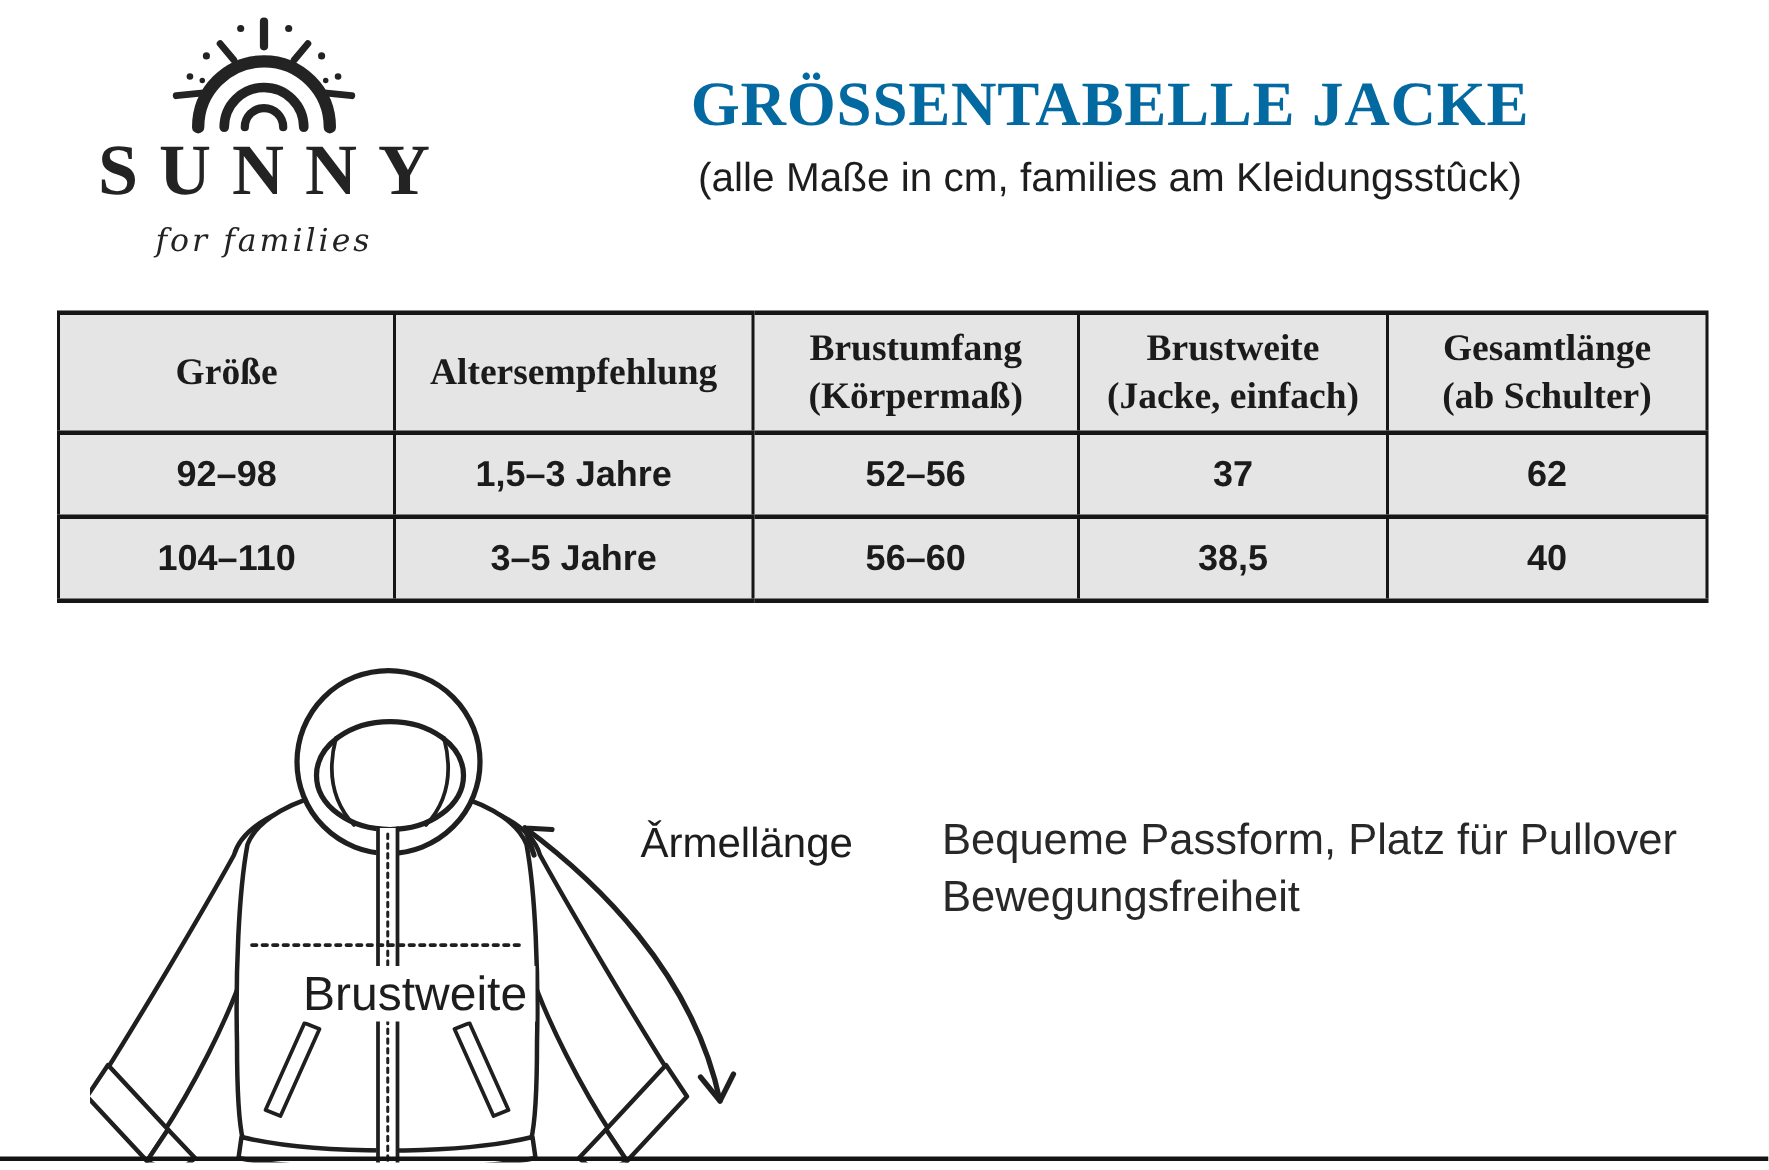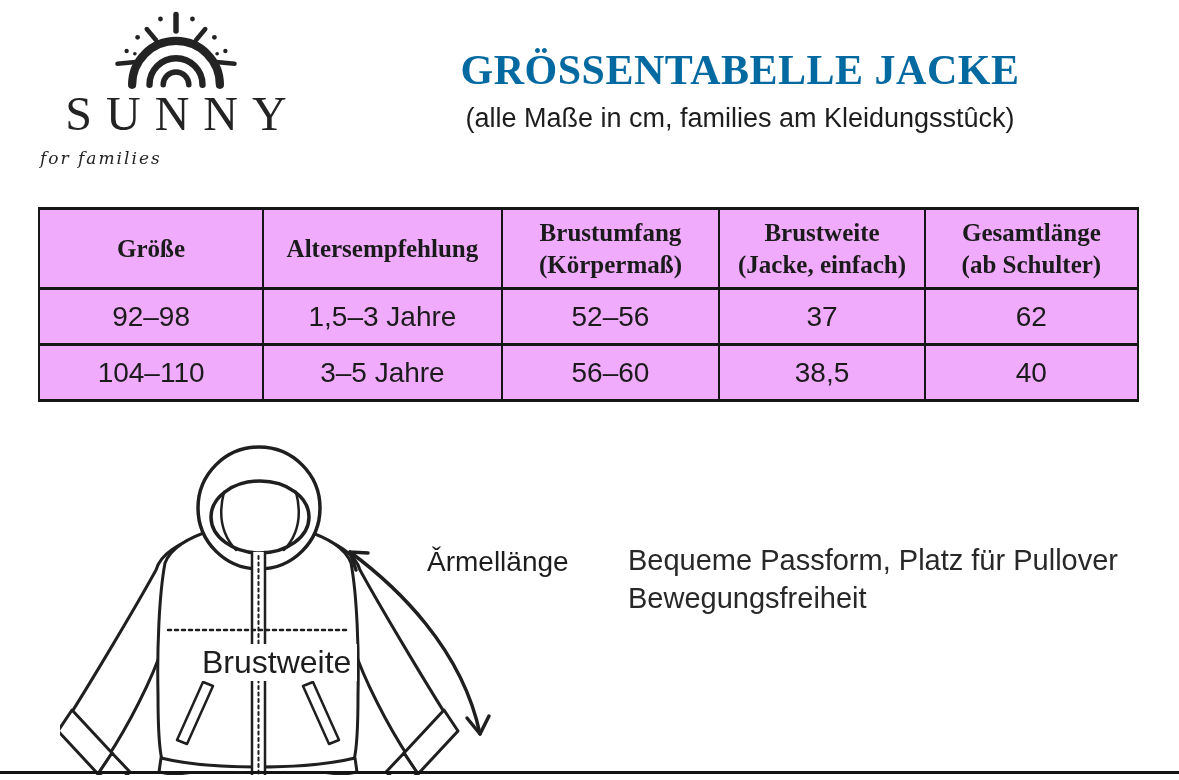--- a/index.html
+++ b/index.html
@@ -7,55 +7,55 @@
   .page {
     position:relative; width:1179px; height:780px; background:#ffffff;
     overflow:hidden; color:#1b1b1b;
     font-family:"Liberation Sans", sans-serif;
   }
 
   
   .logo-icon { position:absolute; left:112px; top:8px; width:128px; height:86px; }
   .brand-name {
     position:absolute; left:40px; top:86px; width:272px; text-align:center;
-    font-family:"Liberation Serif", serif; font-size:48px; font-weight:400;
+    font-family:"Liberation Serif", serif; font-size:48px; font-weight:700;
     letter-spacing:14px; padding-left:14px; color:#232323;
   }
   .brand-tagline {
-    position:absolute; left:40px; top:148px; width:272px; 
-    font-family:"DejaVu Serif", serif; font-style:italic; font-size:17px;
+    position:absolute; left:40px; top:148px; width:272px; text-align:center;
+    font-family:"DejaVu Serif", serif; font-style:italic; font-size:21px;
     letter-spacing:2px; color:#232323;
   }
 
   
   .doc-title {
     position:absolute; left:390px; top:46px; width:700px; text-align:center;
     font-family:"Liberation Serif", serif; font-weight:700; font-size:42px;
     letter-spacing:0.5px; color:#0369a1;
   }
   .doc-subtitle {
     position:absolute; left:390px; top:103px; width:700px; text-align:center;
     font-size:27px; color:#1d1d1d;
   }
 
   
   .size-table {
     position:absolute; left:38px; top:207px; width:1101px;
-    border-collapse:collapse; table-layout:fixed; background:#f0abfc;
+    border-collapse:collapse; table-layout:fixed; background:#e5e5e5;
   }
   .size-table th, .size-table td {
     border-left:2px solid #161616; border-right:2px solid #161616;
     border-top:3px solid #161616; border-bottom:3px solid #161616;
     text-align:center; vertical-align:middle; padding:0 4px;
   }
   .size-table th {
     height:80px; font-family:"Liberation Serif", serif; font-weight:700;
     font-size:25px; line-height:1.25; white-space:pre-line;
   }
-  .size-table td { height:56px; font-size:28px; font-weight:400; }
+  .size-table td { height:56px; font-size:24px; font-weight:700; }
 
   
   .jacket-svg { position:absolute; left:60px; top:440px; width:540px; height:335px; }
   .sleeve-label {
     position:absolute; left:424px; top:546px; font-size:28px; color:#1d1d1d;
     background:#fff; padding:0 3px;
   }
   .chest-label {
     position:absolute; left:196px; top:644px; font-size:32px; color:#1d1d1d;
     background:#fff; padding:0 6px;

